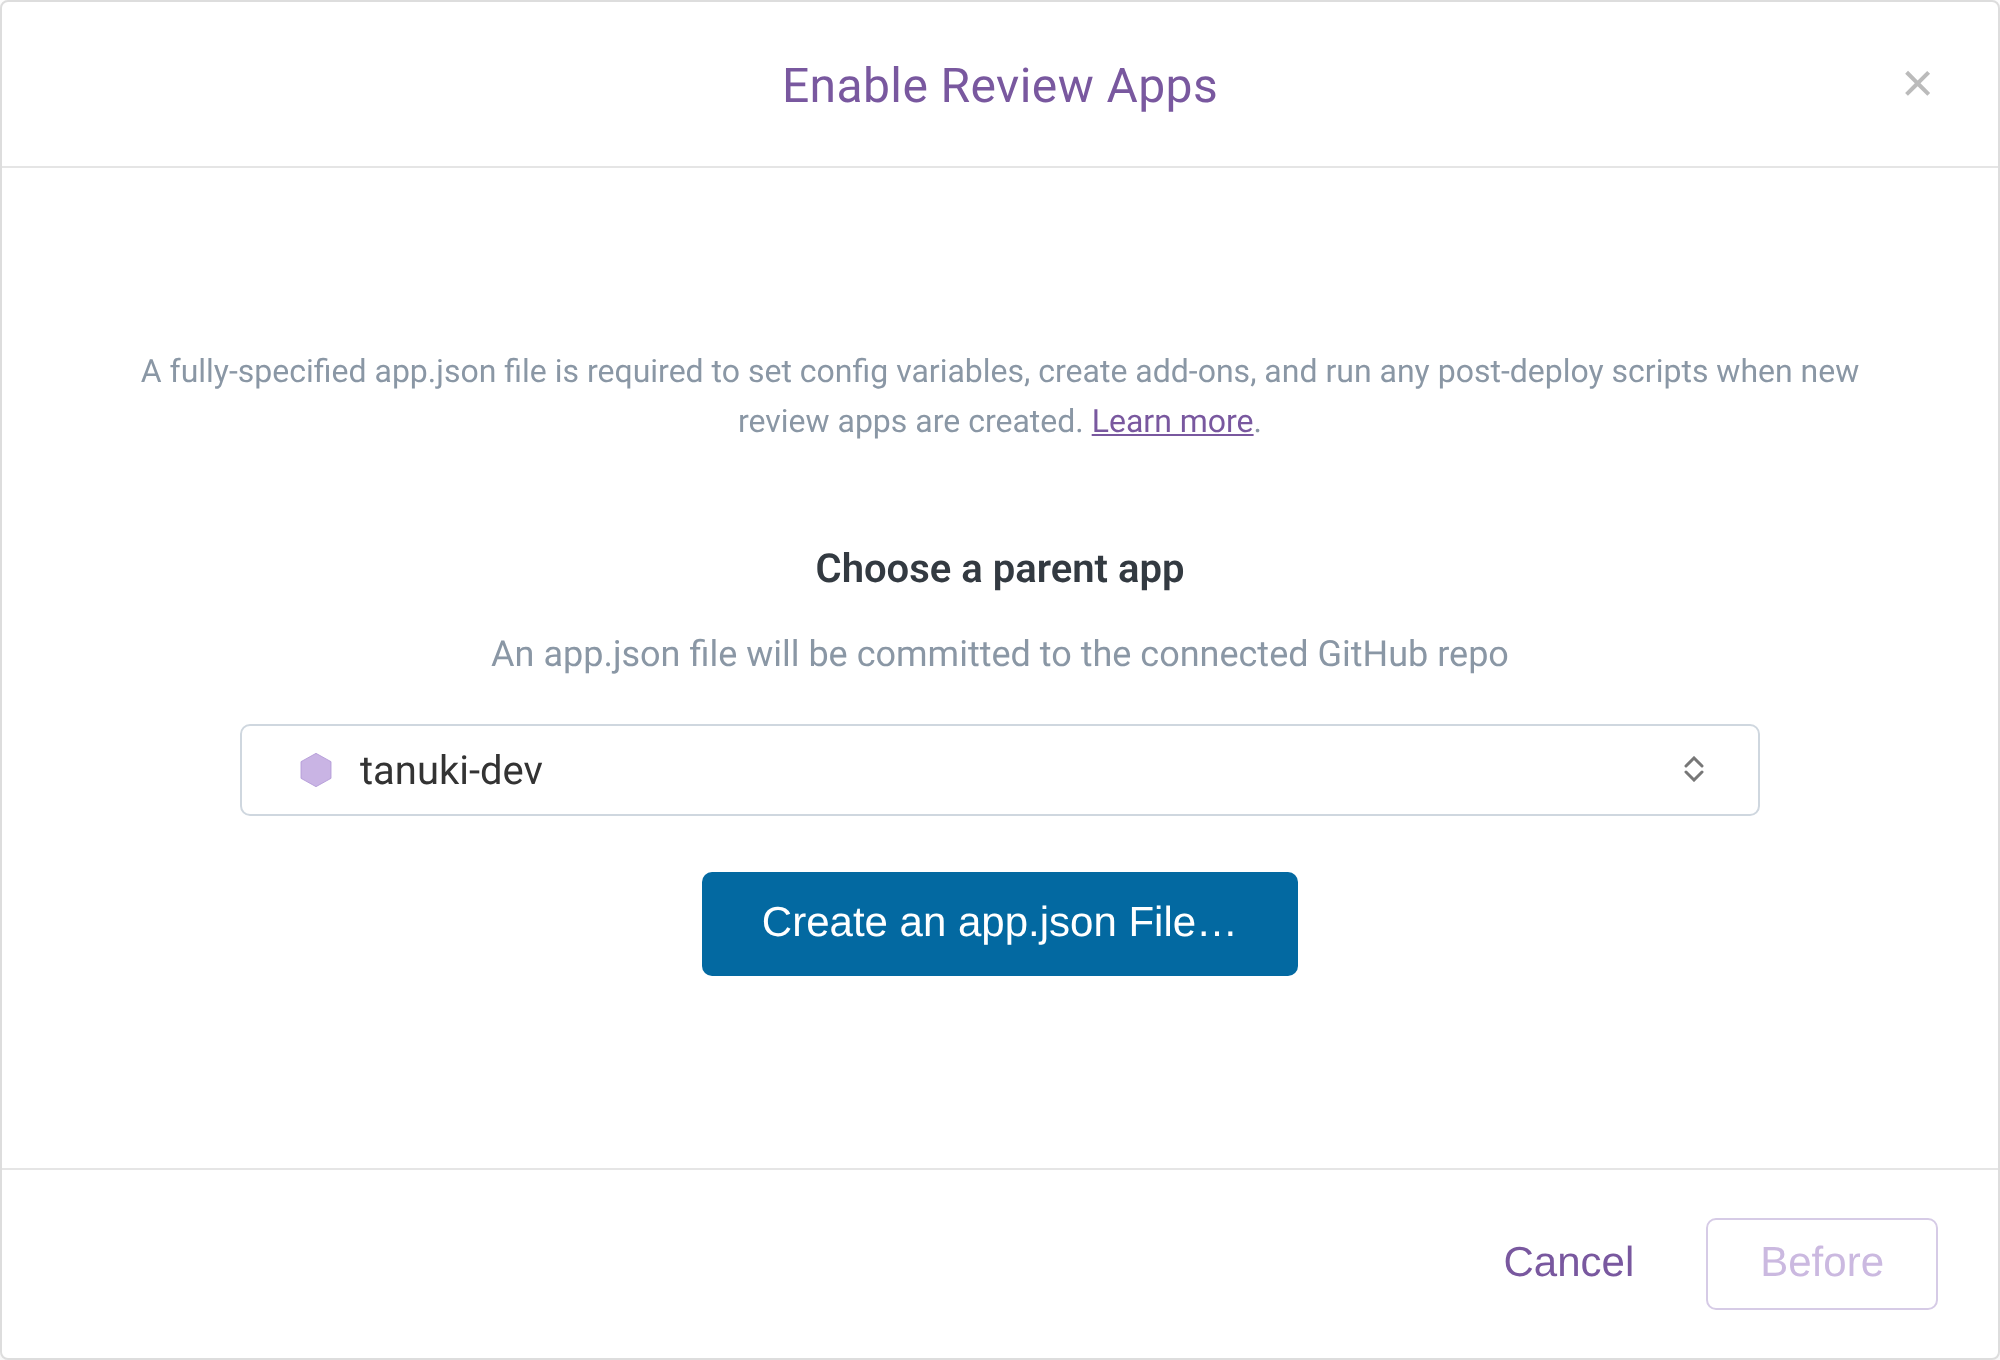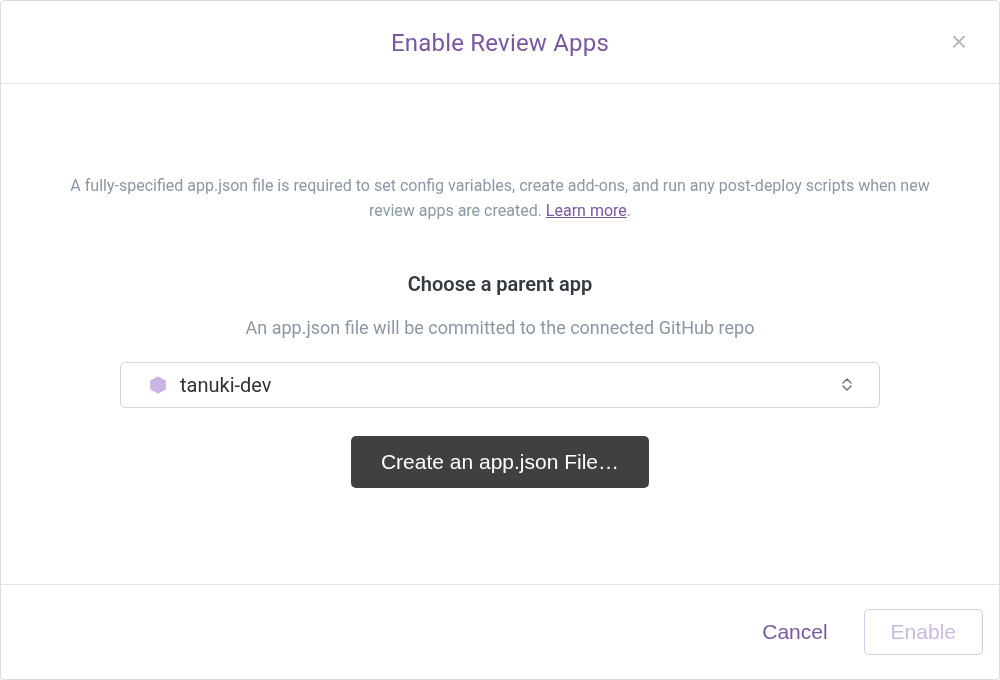--- a/index.html
+++ b/index.html
@@ -135,36 +135,36 @@
       display: flex;
       flex-direction: column;
       gap: 1px;
       color: #888;
       font-size: 10px;
       line-height: 1;
     }
     
     .create-btn {
       display: inline-block;
-      background: #404040;
+      background: #0369a1;
       color: #fff;
       font-size: 21px;
       font-weight: 400;
       padding: 14px 30px;
       border: none;
       border-radius: 5px;
       cursor: pointer;
     }
     
     .modal-footer {
       display: flex;
       justify-content: flex-end;
       align-items: center;
       gap: 24px;
-      padding: 24px 16px;
+      padding: 24px 30px;
       border-top: 1px solid #e5e5e5;
     }
     
     .cancel-btn {
       font-size: 21px;
       color: #79589F;
       background: none;
       border: none;
       cursor: pointer;
       padding: 8px 12px;
@@ -218,16 +218,16 @@
             </svg>
         </span>
       </div>
     </div>
     
     <button class="create-btn">Create an app.json File…</button>
   </div>
 
   <div class="modal-footer">
     <button class="cancel-btn">Cancel</button>
-    <button class="enable-btn" disabled="">Enable</button>
+    <button class="enable-btn" disabled="">Before</button>
   </div>
 
 </div>
 
 </body></html>

